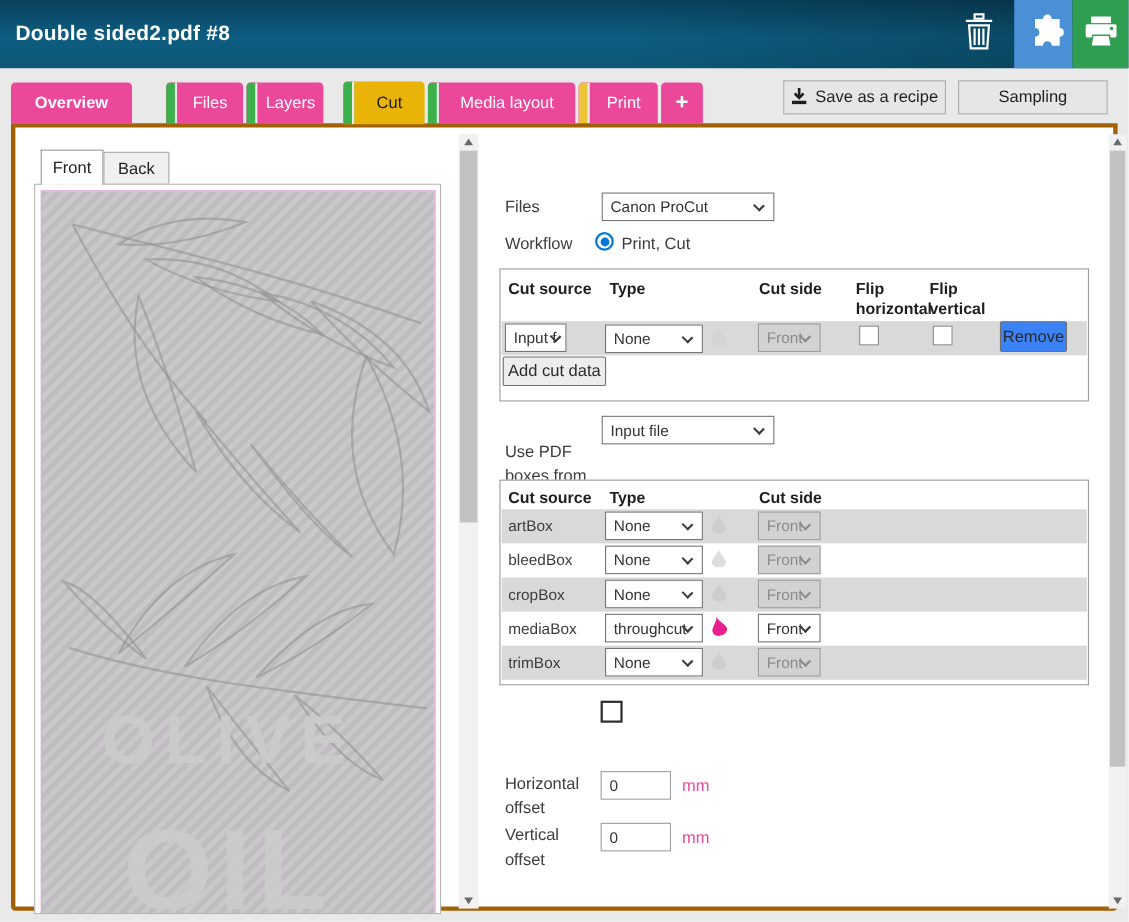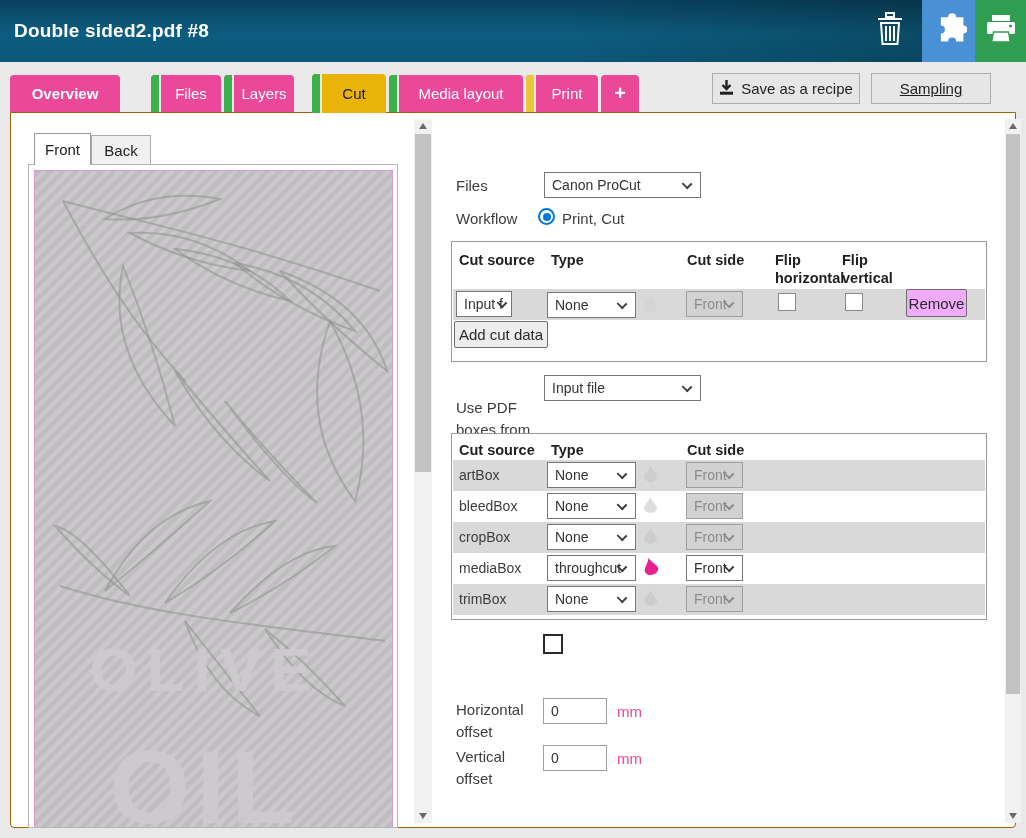--- a/index.html
+++ b/index.html
@@ -33,25 +33,25 @@
   .tab-layers { left:224px; width:70px; }
   .tab-cut { left:312px; width:74px; }
   .tab-media { left:389px; width:134px; }
   .tab-print { left:526px; width:72px; }
   .tab-plus { left:601px; width:38px; }
   .tab-plus .tab-label { font-size:20px; font-weight:bold; }
 
   .top-btn { position:absolute; top:73px; height:31px; background:#e6e6e6; border:1px solid #adadad;
     font-size:15px; color:#1f1f1f; display:flex; align-items:center; justify-content:center; gap:7px; cursor:pointer; }
   .btn-recipe { left:712px; width:148px; }
-  .btn-sampling { left:871px; width:120px;text-decoration:underline; }
+  .btn-sampling { left:871px; width:136px; }
 
   
   .content { position:absolute; left:10px; top:112px; width:1006px; height:716px;
-    background:#fff; border:1px solid #a16207; border-radius:0 0 4px 4px; }
+    background:#fff; border:4px solid #a16207; border-radius:0 0 4px 4px; }
 
   
   .side-tab { position:absolute; font-size:15px; color:#222; display:flex; align-items:center;
     justify-content:center; cursor:pointer; }
   .side-tab-front { left:23px; top:20px; width:57px; height:32px; background:#fff;
     border:1px solid #9a9a9a; border-bottom:none; z-index:3; }
   .side-tab-back { left:80px; top:22px; width:60px; height:30px; background:#f0f0f0;
     border:1px solid #ababab; }
 
   .preview-box { position:absolute; left:17px; top:51px; width:370px; height:664px;
@@ -85,21 +85,21 @@
   .sel .chev { position:absolute; right:9px; top:7px; width:8px; height:8px;
     border-right:2px solid #3c3c3c; border-bottom:2px solid #3c3c3c; transform:rotate(45deg) scale(1,0.9); }
   .sel.dis { background:#d2d2d2; border-color:#9e9e9e; color:#8b8b8b; cursor:default; }
   .sel.dis .chev { border-color:#8b8b8b; }
 
   .cb { position:absolute; width:18px; height:18px; background:#fff; border:1px solid #898989; cursor:pointer; }
   .cb.big { width:20px; height:20px; border:2px solid #2b2b2b; }
 
   .pbtn { position:absolute; background:#ededed; border:1px solid #6e6e6e; border-radius:2px;
     font-size:15px; color:#2a2a2a; display:flex; align-items:center; justify-content:center; cursor:pointer; }
-  .pbtn.white { background:#f0abfc; }
+  .pbtn.white { background:#3b82f6; }
 
   .radio { position:absolute; width:17px; height:17px; border-radius:50%; border:2px solid #0078d7;
     background:#fff; display:flex; align-items:center; justify-content:center; cursor:pointer; }
   .radio .dot { width:8px; height:8px; border-radius:50%; background:#0078d7; }
 
   .unit { position:absolute; font-size:15px; color:#ec4899; }
   .numin { position:absolute; width:64px; height:26px; border:1px solid #9e9e9e; background:#fff;
     font-size:14px; color:#333; padding:0 7px; font-family:"Liberation Sans", sans-serif; }
 
   .droplet { position:absolute; }

